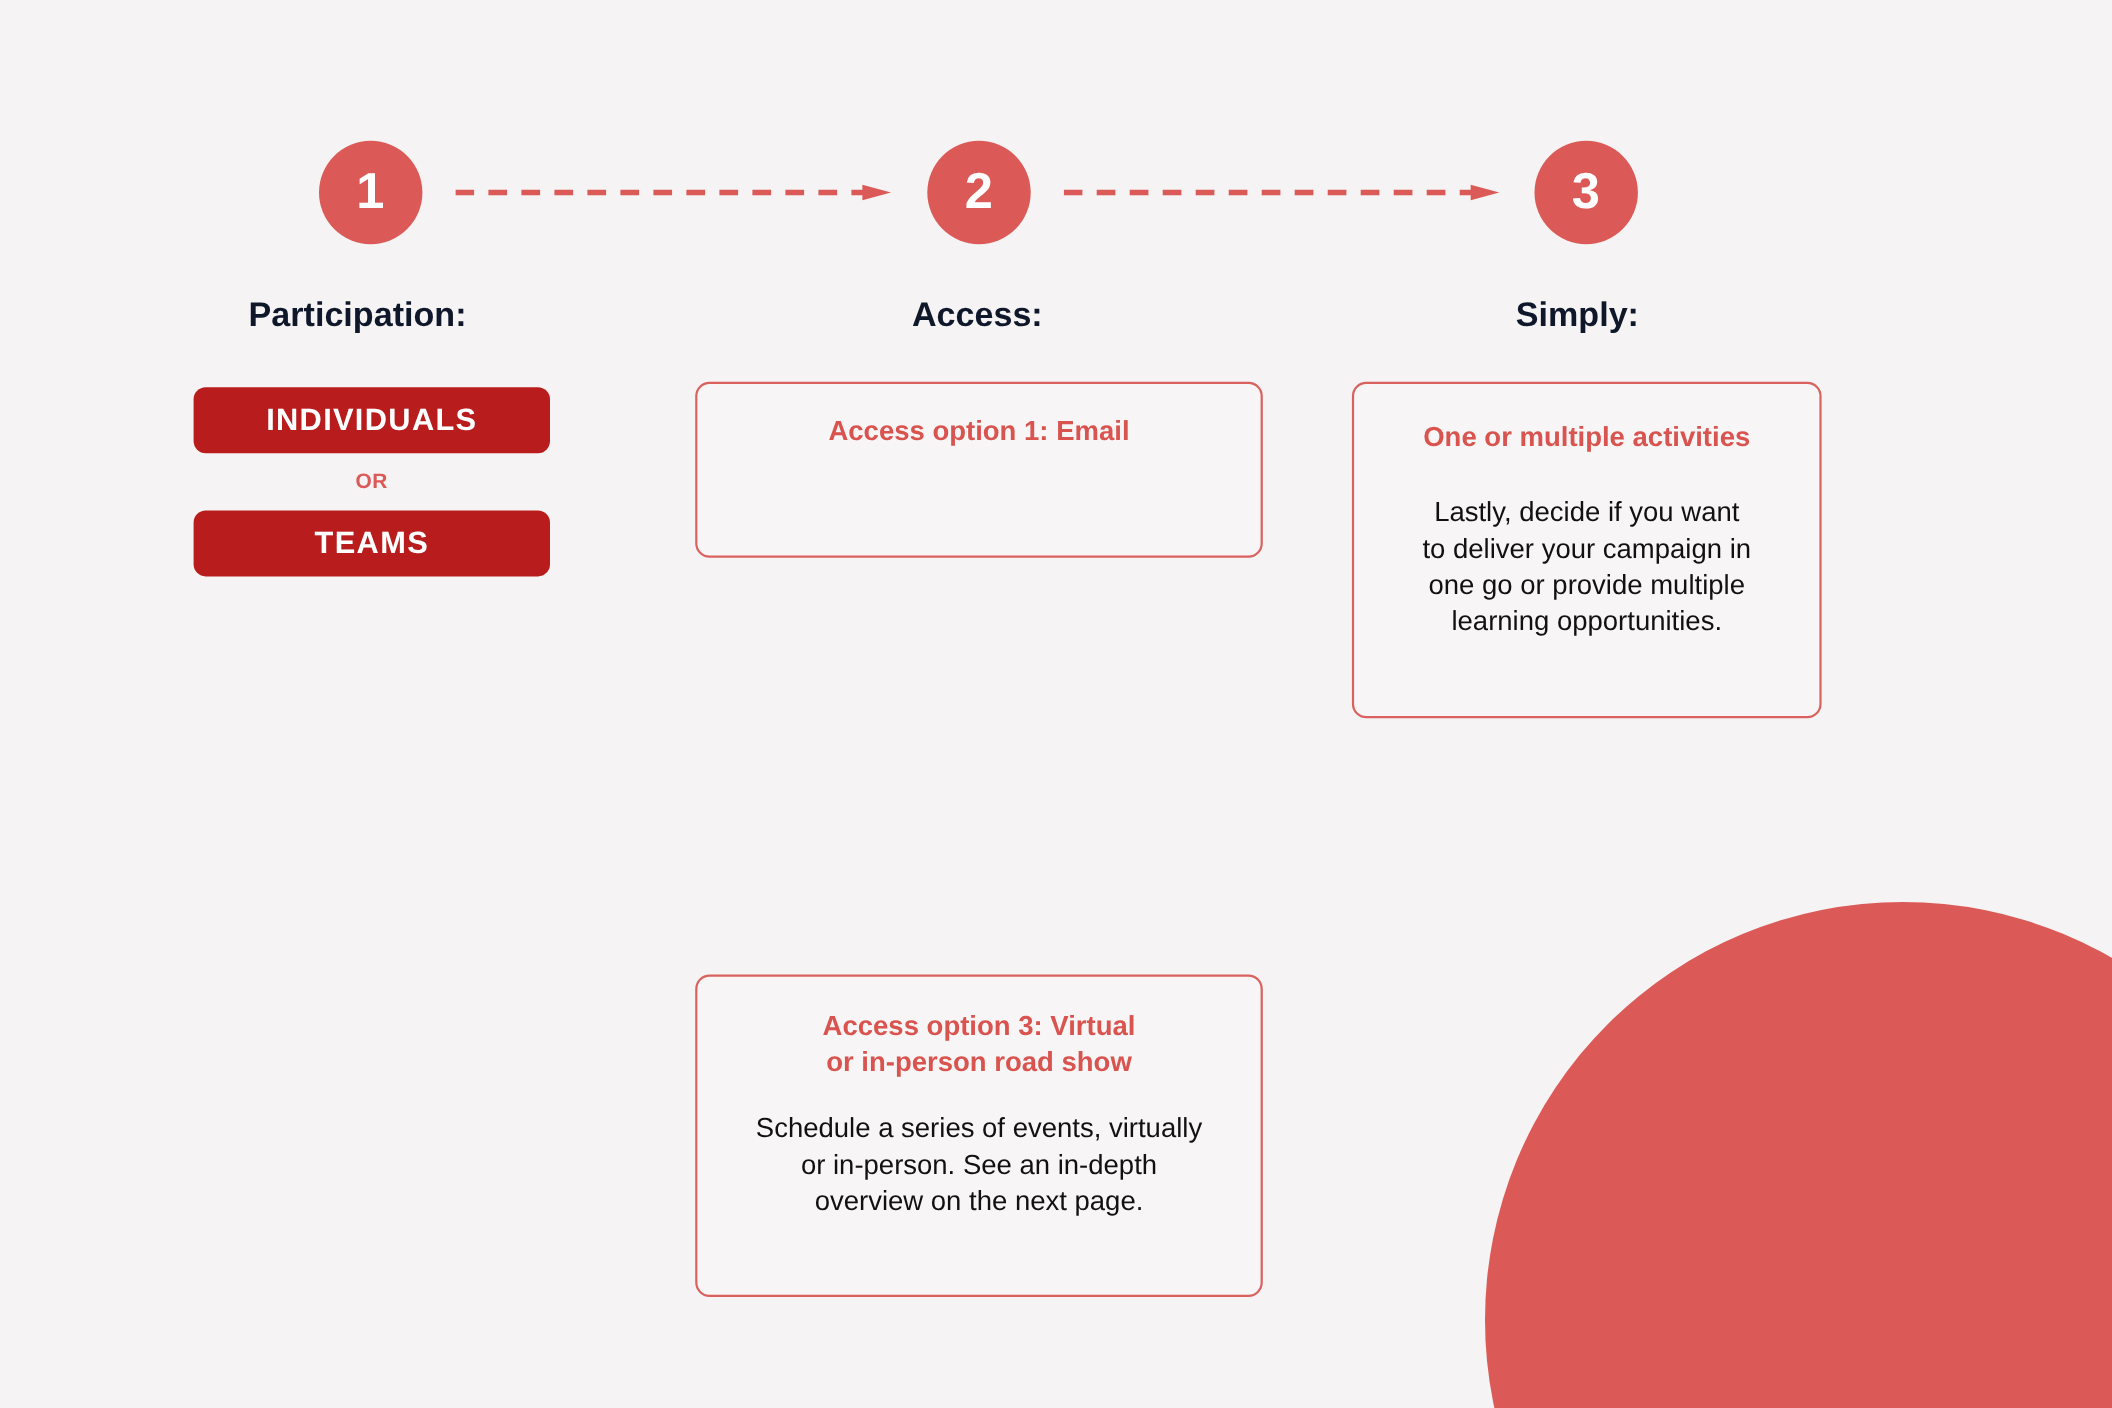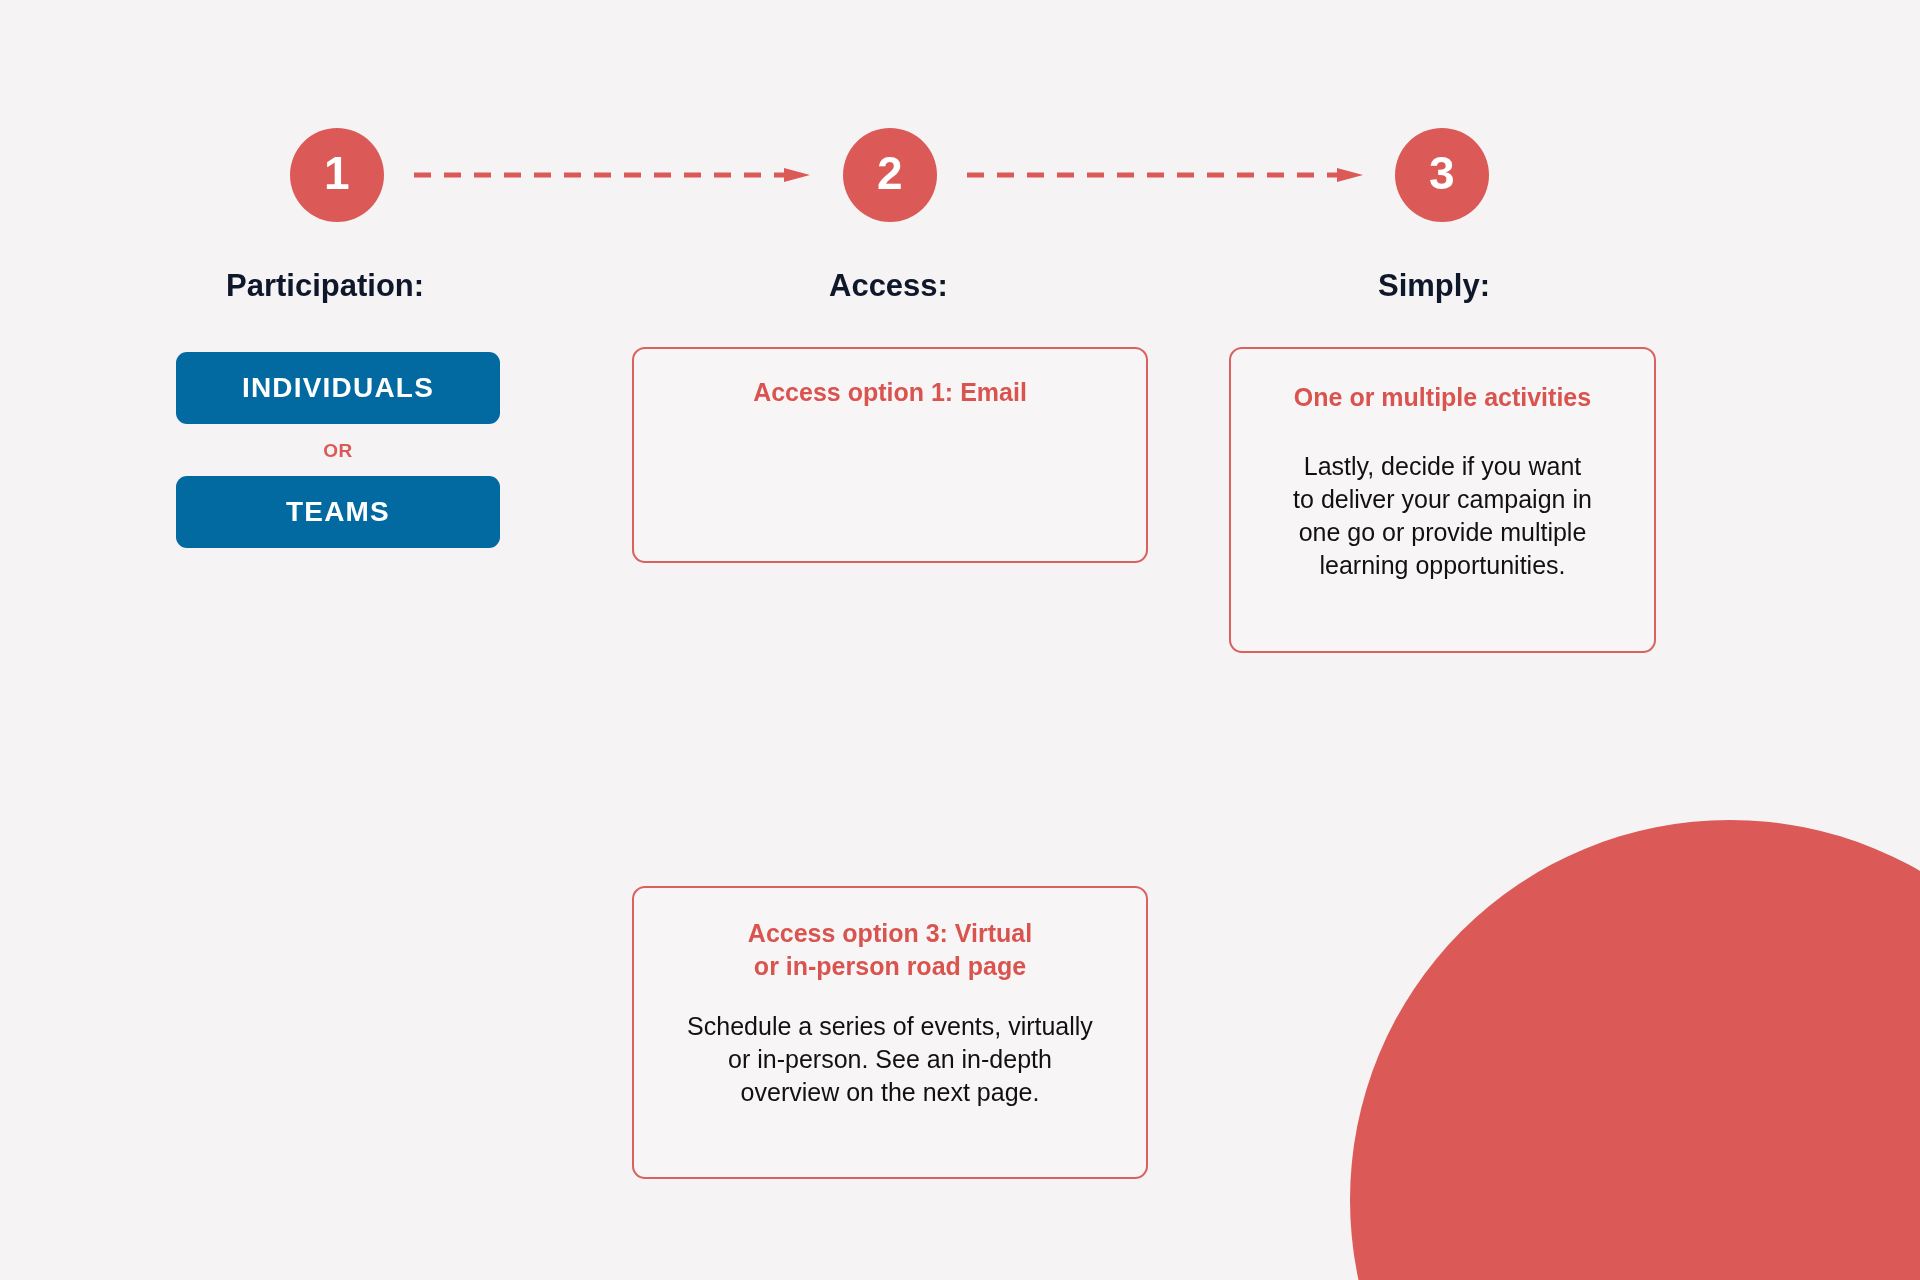--- a/index.html
+++ b/index.html
@@ -84,22 +84,22 @@
 
   
   .participation {
     position: absolute;
     left: 176px;
     top: 352px;
     width: 324px;
   }
   .pill {
     width: 324px;
-    height: 72px;
-    background: #0369a1;
+    height: 60px;
+    background: #b91c1c;
     border-radius: 11px;
     color: #FFFFFF;
     font-size: 28px;
     font-weight: bold;
     letter-spacing: 1.2px;
     display: flex;
     align-items: center;
     justify-content: center;
     box-sizing: border-box;
   }
@@ -131,21 +131,21 @@
   }
   .card-body {
     color: #111111;
     font-size: 25px;
     line-height: 1.32;
     margin: 0;
     white-space: pre-line;
   }
 
   
-  .card.access1 { left: 632px; top: 347px; width: 516px; height: 216px; padding: 27px 24px 0 24px; }
+  .card.access1 { left: 632px; top: 347px; width: 516px; height: 160px; padding: 27px 24px 0 24px; }
   .card.access1 .card-body { margin-top: 21px; }
 
   .card.access2 { left: 632px; top: 599px; width: 516px; height: 241px; padding: 27px 18px 0 18px; }
   .card.access2 .card-body { margin-top: 30px; }
 
   .card.access3 { left: 632px; top: 886px; width: 516px; height: 293px; padding: 29px 16px 0 16px; }
   .card.access3 .card-body { margin-top: 28px; }
 
   
   .card.format { left: 1229px; top: 347px; width: 427px; height: 306px; padding: 32px 22px 0 22px; }
@@ -201,21 +201,21 @@
     </div>
   </div>
 
   <div class="card access1">
     <p class="card-title">Access option 1: Email</p>
   </div>
 
 
   <div class="card access3">
     <p class="card-title">Access option 3: Virtual
-or in-person road page</p>
+or in-person road show</p>
     <p class="card-body">Schedule a series of events, virtually
 or in-person. See an in-depth
 overview on the next page.</p>
   </div>
 
   <div class="card format">
     <p class="card-title">One or multiple activities</p>
     <p class="card-body">Lastly, decide if you want
 to deliver your campaign in
 one go or provide multiple

